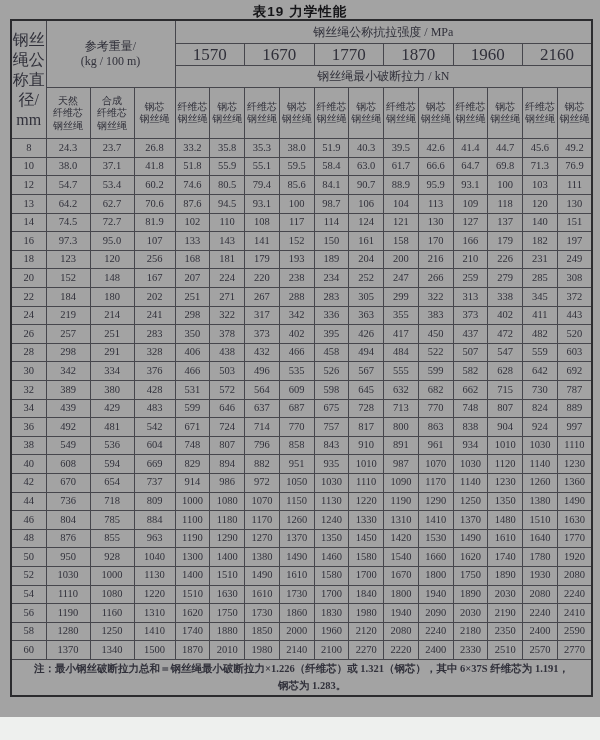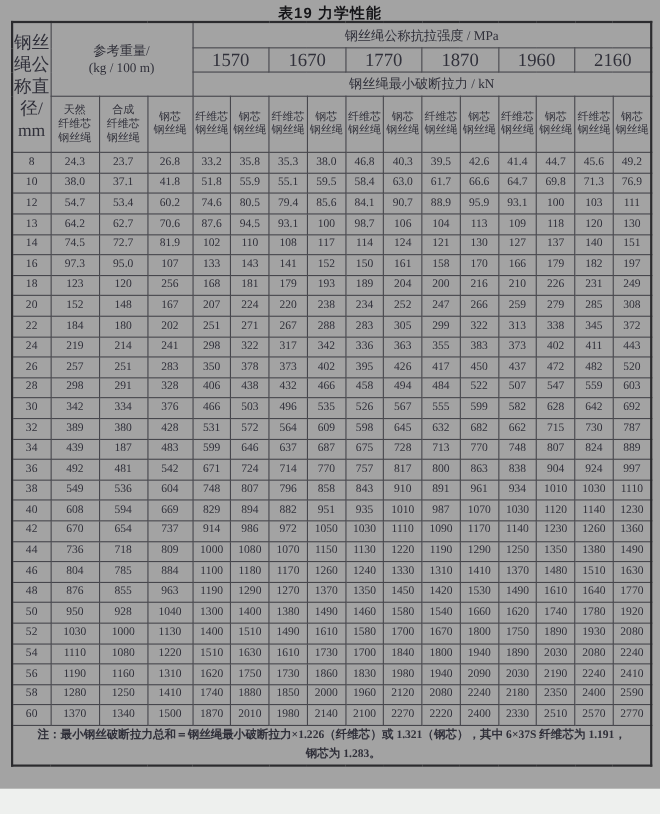--- a/index.html
+++ b/index.html
@@ -139,21 +139,21 @@
     <tbody id="table-body">
         <tr>
           <td>8</td>
           <td>24.3</td>
           <td>23.7</td>
           <td>26.8</td>
           <td>33.2</td>
           <td>35.8</td>
           <td>35.3</td>
           <td>38.0</td>
-          <td>46.8</td>
+          <td>51.9</td>
           <td>40.3</td>
           <td>39.5</td>
           <td>42.6</td>
           <td>41.4</td>
           <td>44.7</td>
           <td>45.6</td>
           <td>49.2</td>
         </tr>
         <tr>
           <td>10</td>
@@ -385,21 +385,21 @@
           <td>632</td>
           <td>682</td>
           <td>662</td>
           <td>715</td>
           <td>730</td>
           <td>787</td>
         </tr>
         <tr>
           <td>34</td>
           <td>439</td>
-          <td>187</td>
+          <td>429</td>
           <td>483</td>
           <td>599</td>
           <td>646</td>
           <td>637</td>
           <td>687</td>
           <td>675</td>
           <td>728</td>
           <td>713</td>
           <td>770</td>
           <td>748</td>

